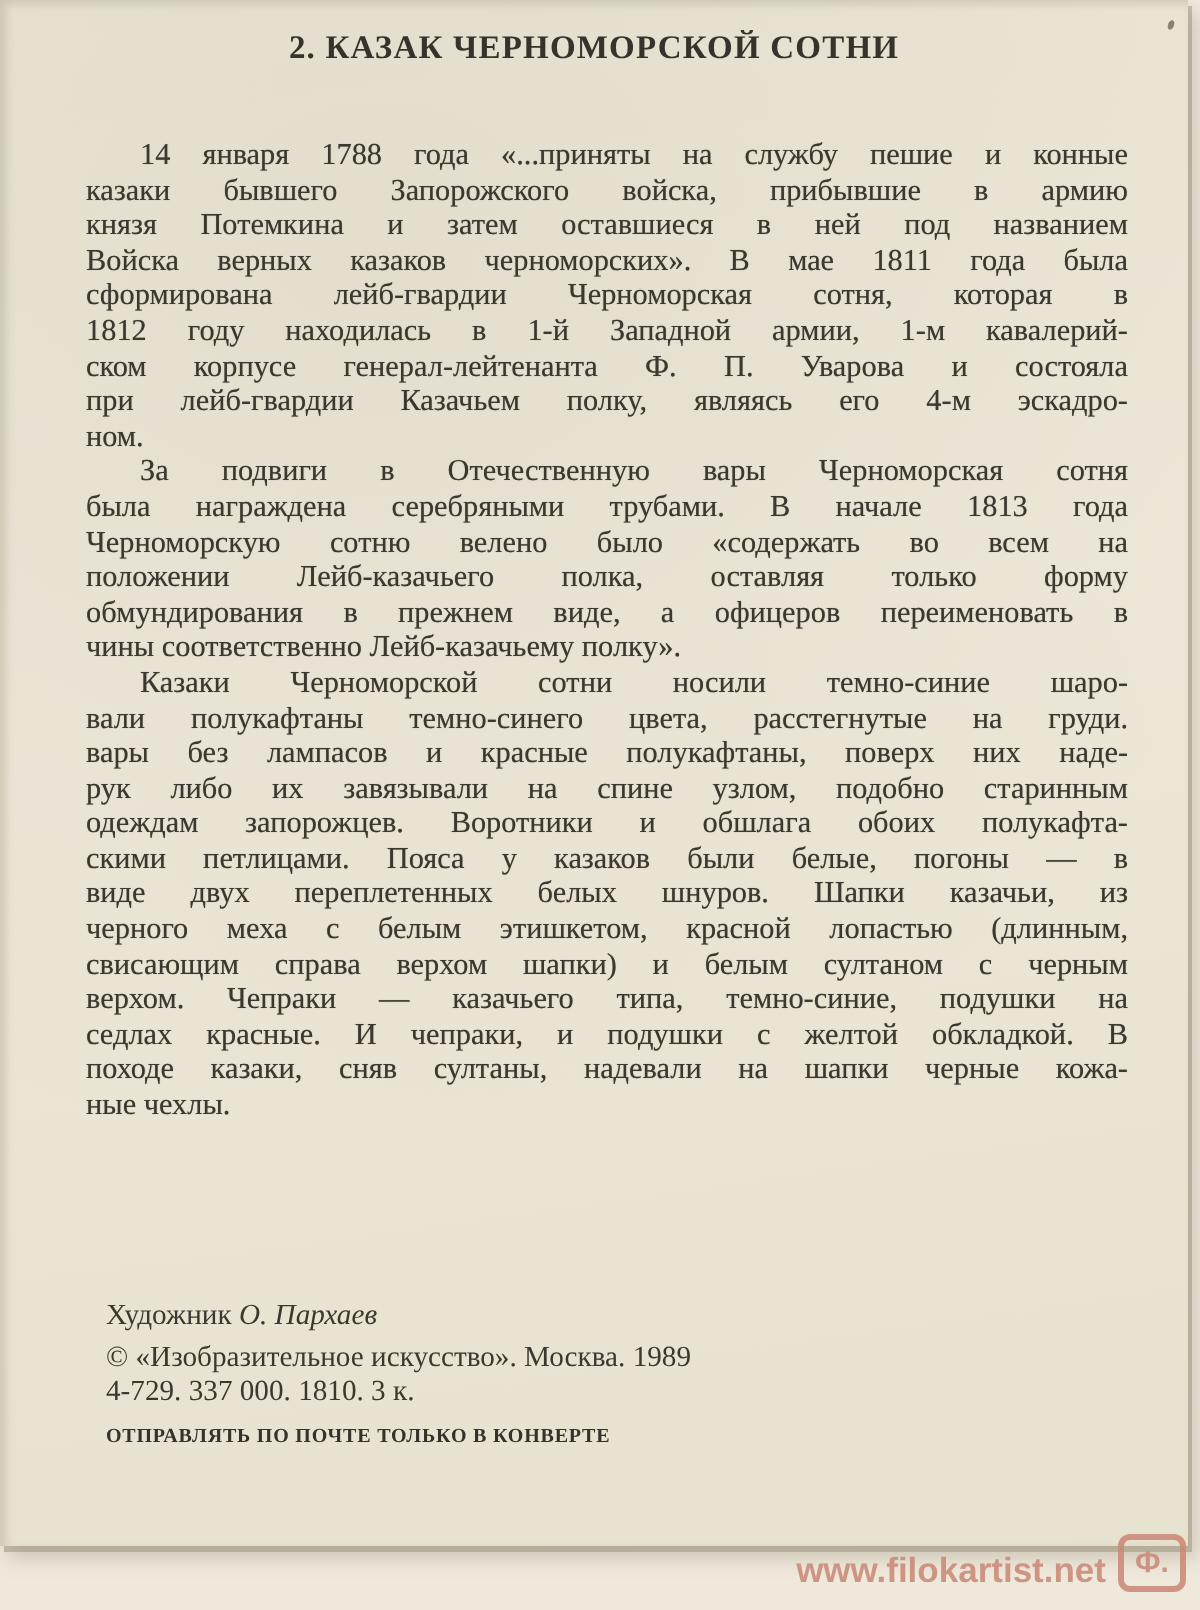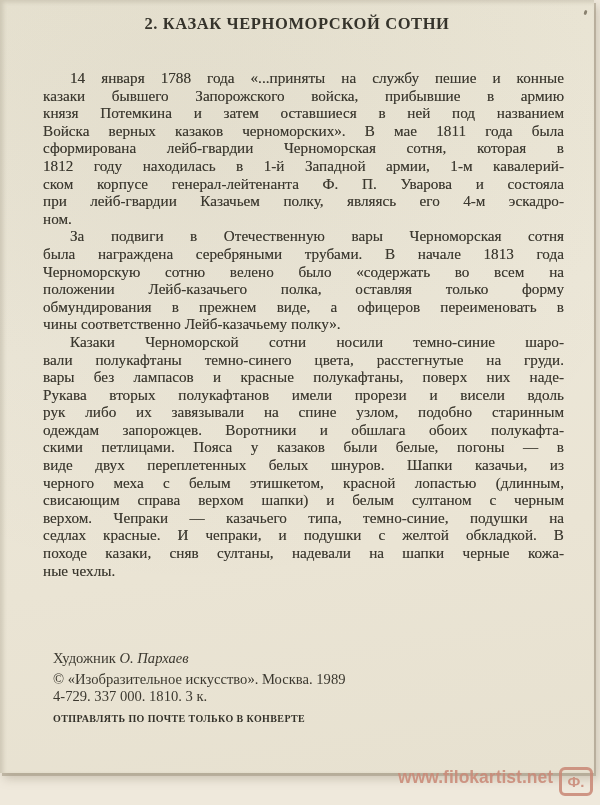--- a/index.html
+++ b/index.html
@@ -71,21 +71,21 @@
     font-size: 10px;
     font-weight: 700;
     letter-spacing: 0.4px;
     white-space: nowrap;
     color: #34322a;
   }
   .watermark {
     position: absolute;
     right: 7px; bottom: 9px;
     display: flex;
-    align-items: flex-start;
+    align-items: flex-end;
     gap: 6px;
     font-family: "Liberation Sans", sans-serif;
     font-size: 17.5px;
     font-weight: 700;
     color: var(--watermark, #ca8a78);
     opacity: 0.88;
   }
   .watermark-logo {
     width: 28px; height: 22px;
     border: 3px solid var(--watermark, #ca8a78);
@@ -124,21 +124,20 @@
         <div class="line">была награждена серебряными трубами. В начале 1813 года</div>
         <div class="line">Черноморскую сотню велено было «содержать во всем на</div>
         <div class="line">положении Лейб-казачьего полка, оставляя только форму</div>
         <div class="line">обмундирования в прежнем виде, а офицеров переименовать в</div>
         <div class="line last">чины соответственно Лейб-казачьему полку».</div>
       </div>
     <div class="para">
         <div class="line first">Казаки Черноморской сотни носили темно-синие шаро-</div>
         <div class="line">вали полукафтаны темно-синего цвета, расстегнутые на груди.</div>
         <div class="line">вары без лампасов и красные полукафтаны, поверх них наде-</div>
-        <div class="line">Рукава вторых полукафтанов имели прорези и висели вдоль</div>
         <div class="line">рук либо их завязывали на спине узлом, подобно старинным</div>
         <div class="line">одеждам запорожцев. Воротники и обшлага обоих полукафта-</div>
         <div class="line">скими петлицами. Пояса у казаков были белые, погоны — в</div>
         <div class="line">виде двух переплетенных белых шнуров. Шапки казачьи, из</div>
         <div class="line">черного меха с белым этишкетом, красной лопастью (длинным,</div>
         <div class="line">свисающим справа верхом шапки) и белым султаном с черным</div>
         <div class="line">верхом. Чепраки — казачьего типа, темно-синие, подушки на</div>
         <div class="line">седлах красные. И чепраки, и подушки с желтой обкладкой. В</div>
         <div class="line">походе казаки, сняв султаны, надевали на шапки черные кожа-</div>
         <div class="line last">ные чехлы.</div>

